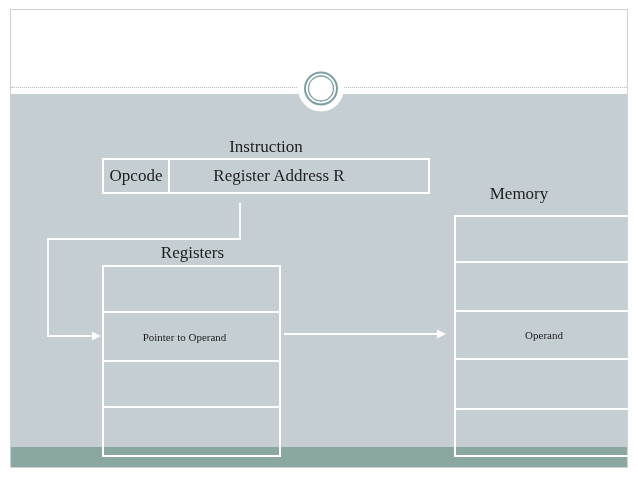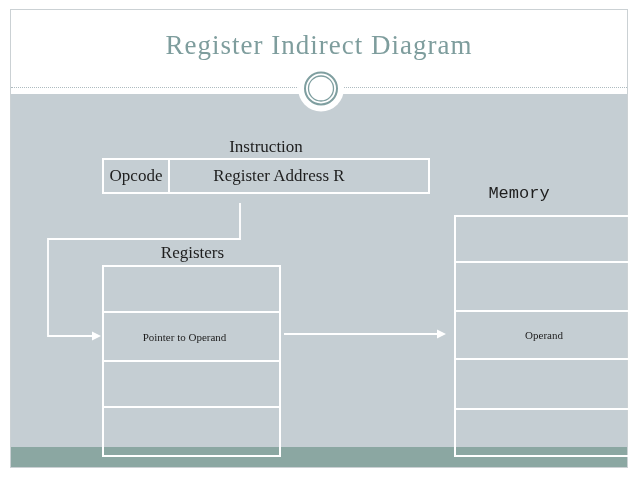--- a/index.html
+++ b/index.html
@@ -33,21 +33,21 @@
     background:#8ba7a2;
   }
   .ornament { position:absolute; left:297px; top:64px; width:48px; height:49px; }
 
   .diagram-label {
     position:absolute; font-size:17px; color:#1e1e1e;
     text-align:center; line-height:20px;
   }
   #instruction-label { left:102px; top:137px; width:328px; }
   #registers-label  { left:102px; top:243px; width:181px; }
-  #memory-label     { left:447px; top:184px; width:180px; padding-right:36px;font-family:Liberation Mono, monospace; }
+  #memory-label     { left:447px; top:184px; width:180px; padding-right:36px; }
 
   .instr-box {
     position:absolute; left:102px; top:158px; width:328px; height:36px;
     border:2px solid #ffffff; display:flex; z-index:2;
   }
   .instr-cell {
     display:flex; align-items:center; justify-content:center;
     font-size:17px;
   }
   .instr-cell.opcode { width:66px; border-right:2px solid #ffffff; }
@@ -78,21 +78,20 @@
     z-index:1; pointer-events:none;
   }
 </style>
 </head>
 <body>
 
 <div id="slide">
 
   <div class="frame"></div>
 
-  <h1 class="title">Register Indirect Diagram</h1>
 
   <div class="dotted-line"></div>
 
   <div class="body-bg"></div>
   <div class="footer-band"></div>
 
   <div class="ornament">
     <svg width="48" height="49" viewBox="0 0 48 49">
       <circle cx="24" cy="24.5" r="23" fill="#ffffff"></circle>
       <circle cx="24" cy="24.5" r="16" fill="#ffffff" stroke="#7f9fa0" stroke-width="2"></circle>

